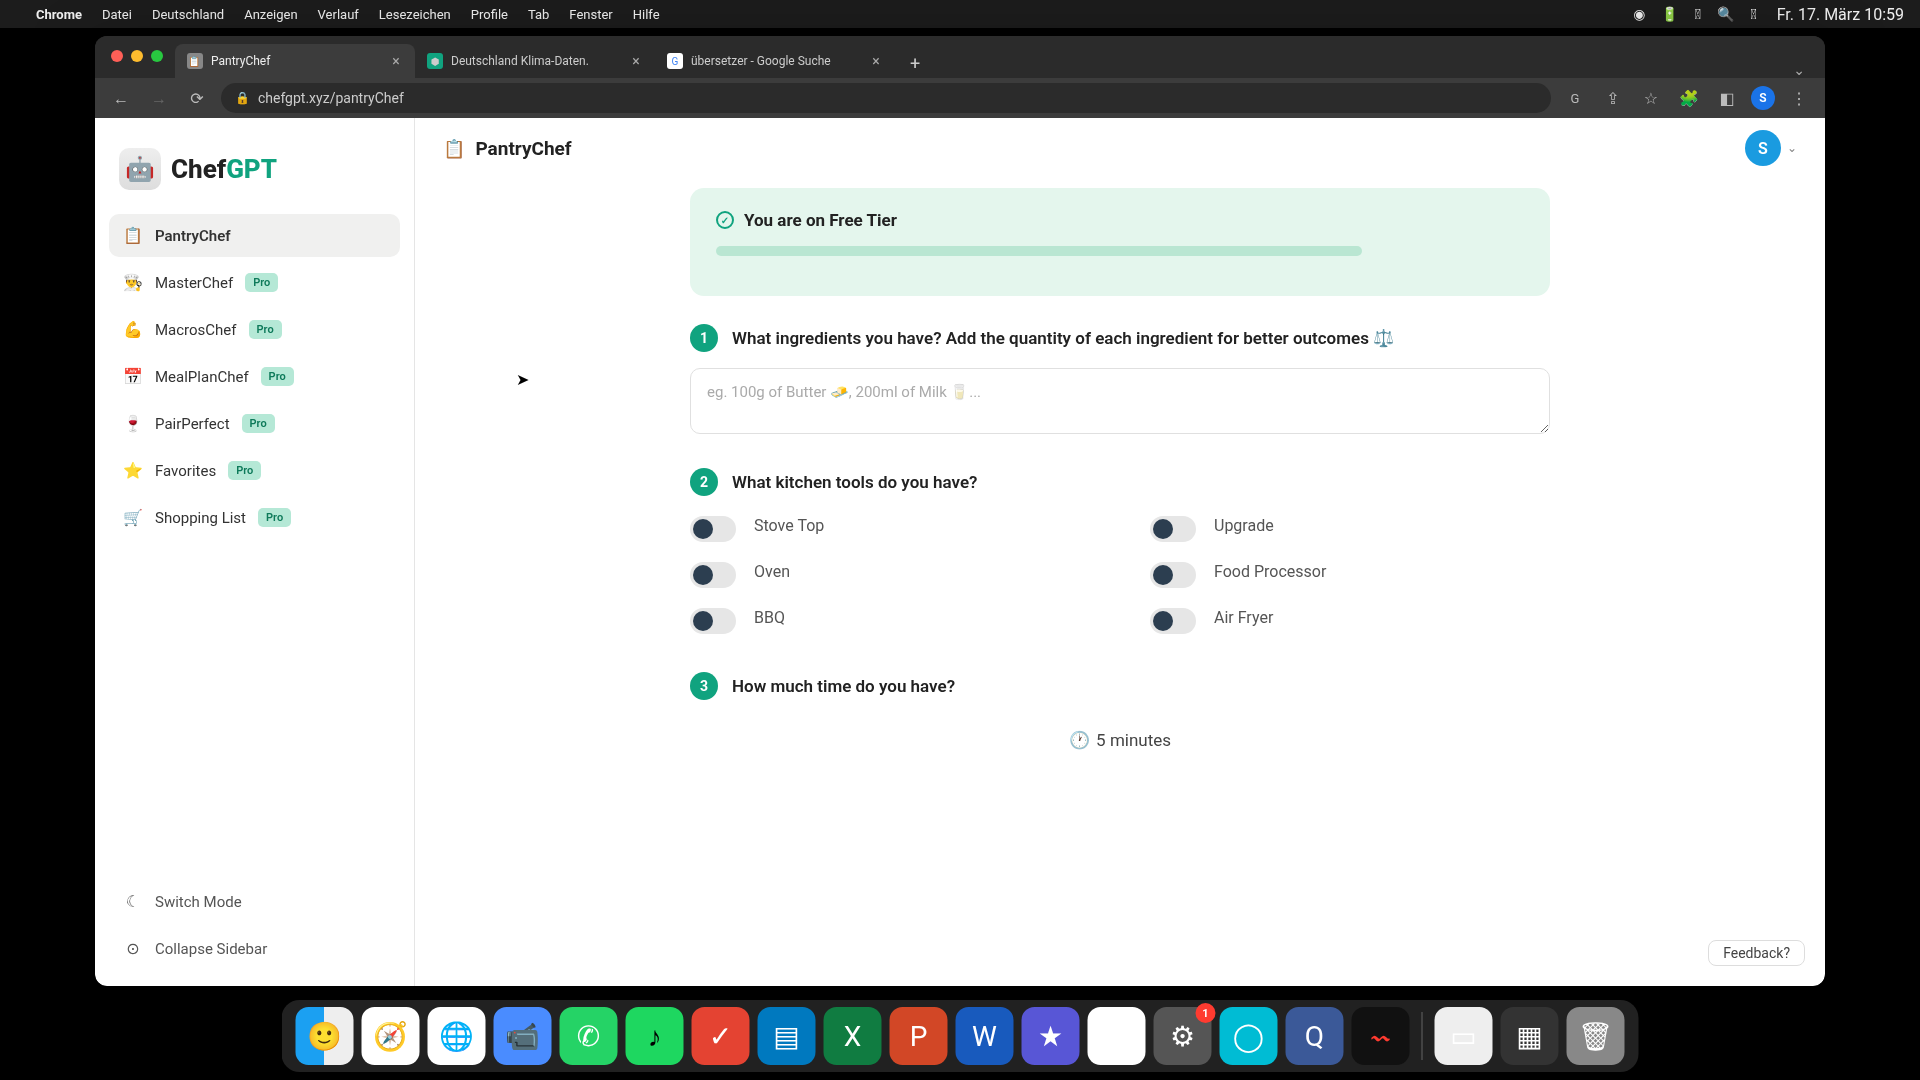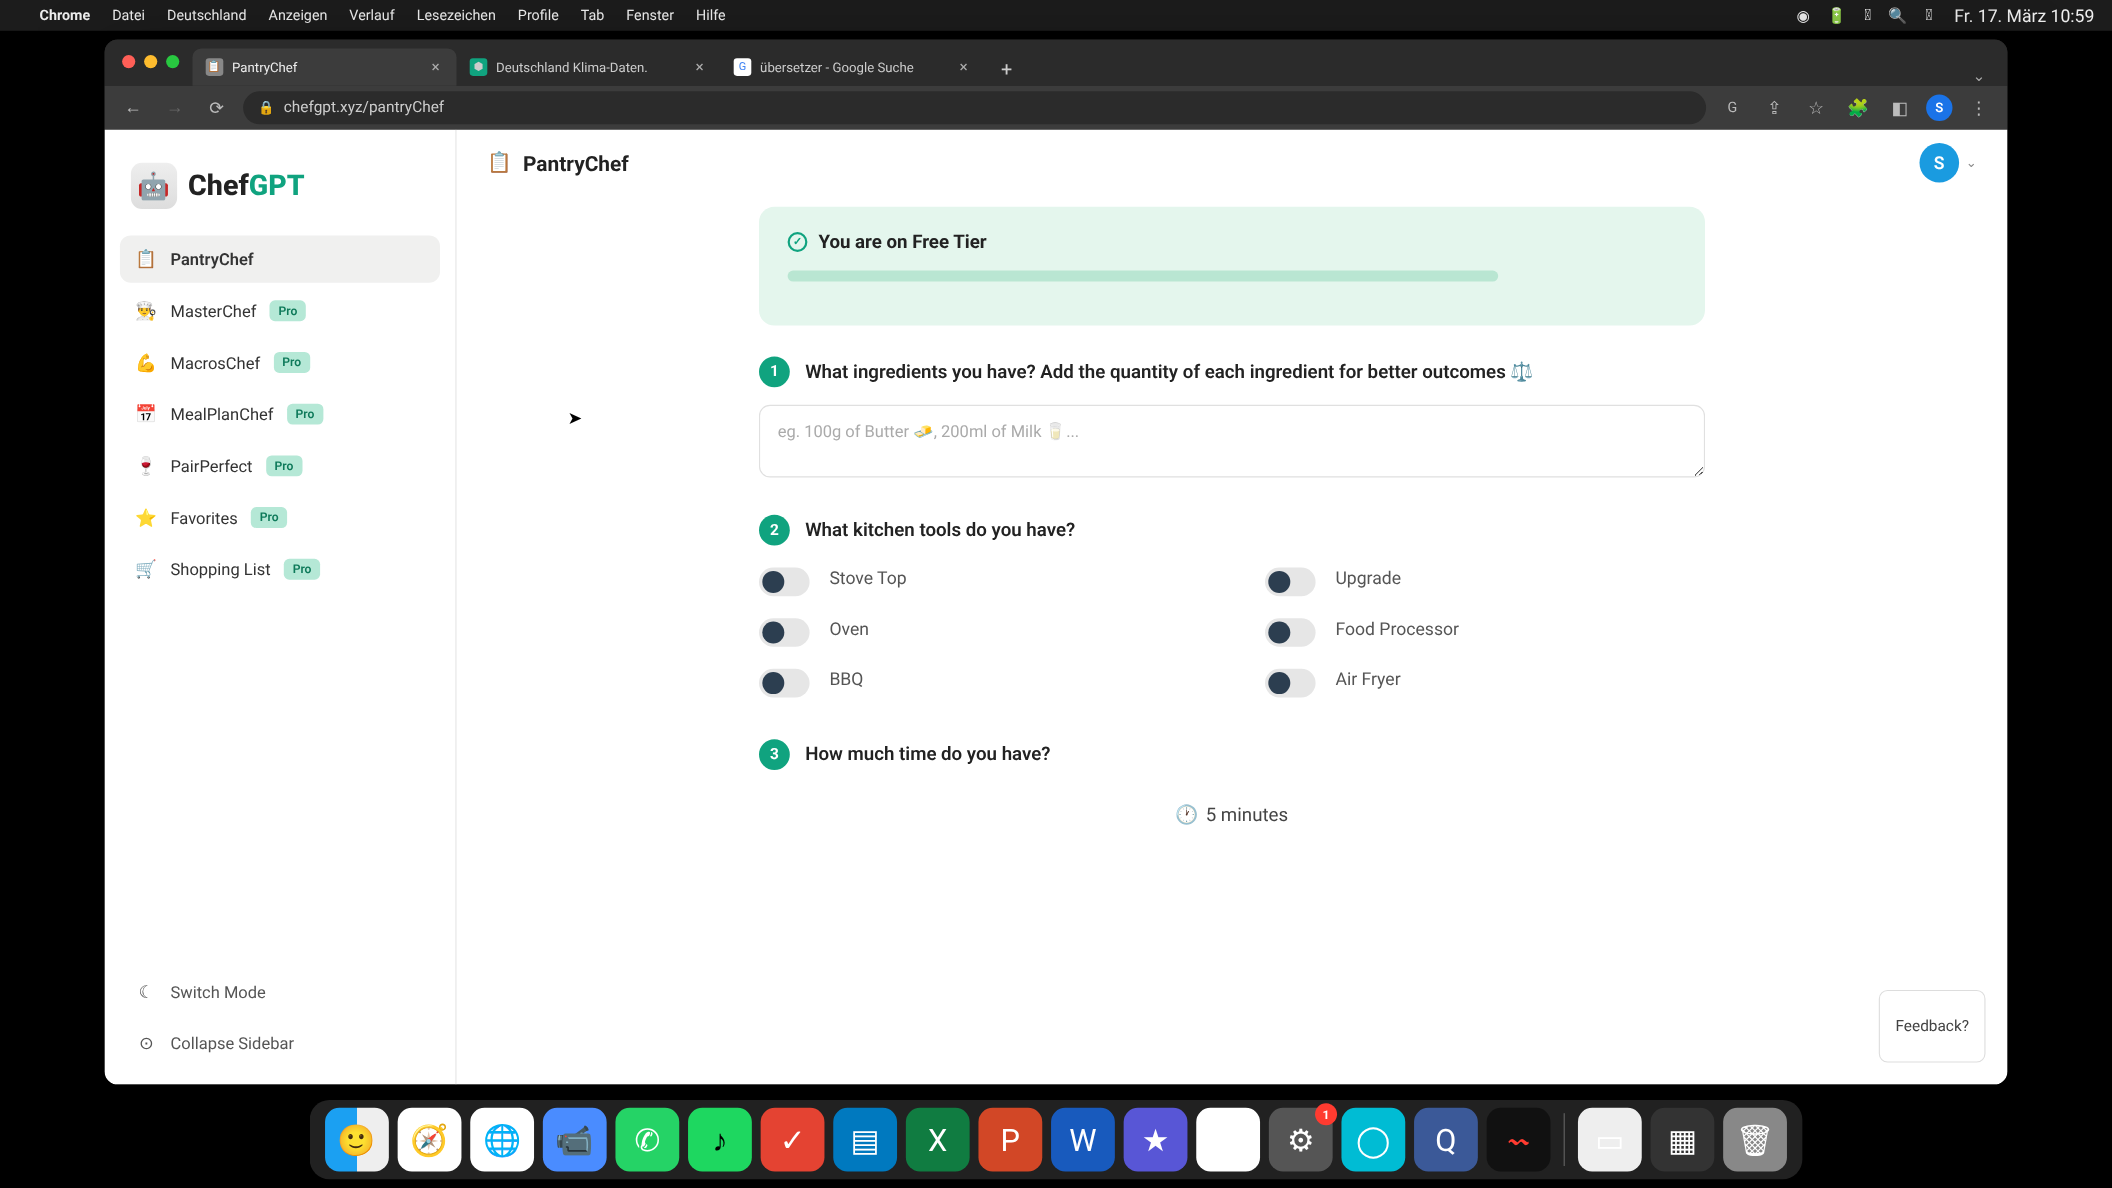--- a/index.html
+++ b/index.html
@@ -88,21 +88,21 @@
 .tools-grid { display: grid; grid-template-columns: 1fr 1fr; gap: 20px 60px; margin-bottom: 34px; padding: 4px 0; }
 .tool-item { display: flex; align-items: flex-start; gap: 18px; }
 .toggle { width: 46px; height: 26px; background: #e6e6e6; border-radius: 13px; position: relative; cursor: pointer; }
 .toggle .knob { width: 20px; height: 20px; background: #2c3e50; border-radius: 50%; position: absolute; top: 3px; left: 3px; }
 .tool-label { font-size: 16px; color: #555; }
 
 
 .time-value { text-align: center; font-size: 17px; color: #444; margin-top: 30px; display:flex; align-items:center; justify-content:center; gap:6px; }
 
 
-.feedback { position: absolute; right: 20px; bottom: 20px; background: #fff; border: 1px solid #ddd; border-radius: 8px; padding: 24px 14px; font-size: 14px; color: #444; }
+.feedback { position: absolute; right: 20px; bottom: 20px; background: #fff; border: 1px solid #ddd; border-radius: 8px; padding: 4px 14px; font-size: 14px; color: #444; }
 
 
 .dock { position: absolute; bottom: 8px; left: 50%; transform: translateX(-50%); height: 72px; background: rgba(60,60,60,0.55); border-radius: 18px; display: flex; align-items: center; padding: 0 14px; gap: 8px; backdrop-filter: blur(10px); }
 .dock-item { width: 58px; height: 58px; border-radius: 13px; display: flex; align-items: center; justify-content: center; font-size: 28px; color: #fff; position: relative; }
 .dock-item .badge { position: absolute; top: -4px; right: -4px; width: 20px; height: 20px; background: #ff3b30; border-radius: 50%; font-size: 11px; font-weight:700; display: flex; align-items: center; justify-content: center; }
 .dock-sep { width: 1px; height: 48px; background: rgba(255,255,255,0.3); margin: 0 4px; }
 .di-finder { background: linear-gradient(90deg,#1ba0f2 50%,#eee 50%); }
 .di-safari { background: #fff; }
 .di-chrome { background: #fff; }
 .di-zoom { background: #4a8cff; }

